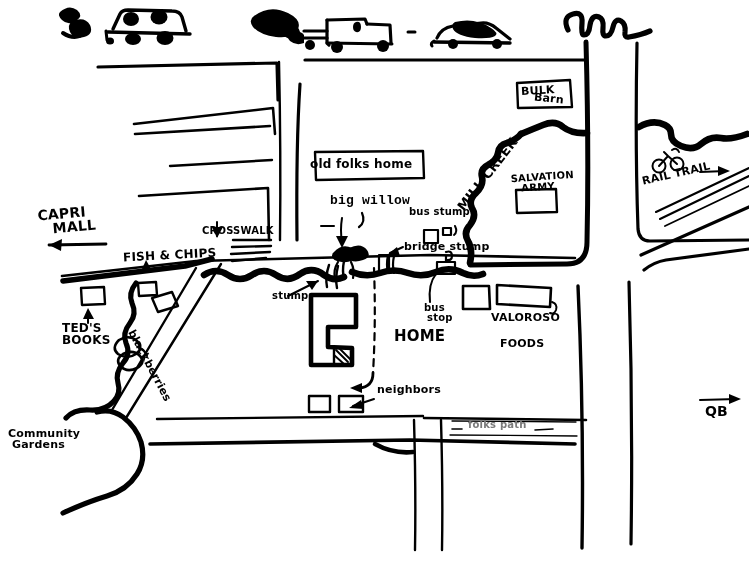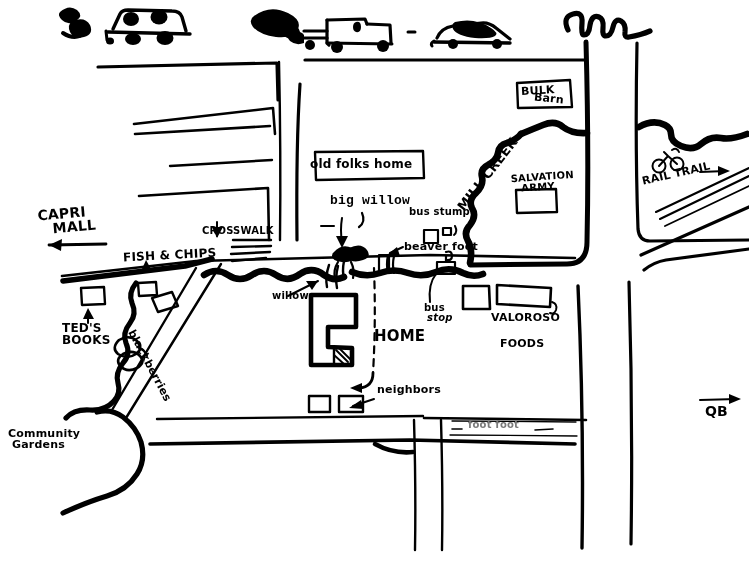--- a/index.html
+++ b/index.html
@@ -336,47 +336,47 @@
     <span>Community</span>
     <span style="margin-left:4px;">Gardens</span>
   </div>
 
   <div class="lbl s12" style="left:310px; top:158px;">old folks home</div>
 
   <div class="lbl s13" style="left:330px; top:194px;font-family:Liberation Mono, monospace;">big willow</div>
 
   <div class="lbl s10" style="left:409px; top:207px;">bus stump</div>
 
-  <div class="lbl s11" style="left:404px; top:241px;">beaver foot</div>
-
-  <div class="lbl s10" style="left:272px; top:291px;">willow</div>
-
-  <div class="lbl s15 lbl-caps" style="left:374px; top:329px;">HOME</div>
+  <div class="lbl s11" style="left:404px; top:241px;">bridge stump</div>
+
+  <div class="lbl s10" style="left:272px; top:291px;">stump</div>
+
+  <div class="lbl s15 lbl-caps" style="left:394px; top:329px;">HOME</div>
 
   <div class="lbl s11" style="left:377px; top:384px;">neighbors</div>
 
   <div class="lbl s10 two-line" style="left:424px; top:303px;">
     <span>bus</span>
-    <span style="margin-left:3px;font-style:italic;">stop</span>
+    <span style="margin-left:3px;">stop</span>
   </div>
 
   <div class="lbl s11 lbl-caps two-line" style="left:491px; top:312px;">
     <span>VALOROSO</span>
     <span style="margin-left:9px;margin-top:15px;">FOODS</span>
   </div>
 
   <div class="lbl s13 lbl-caps" style="left:455px; top:205px; transform:rotate(-52deg); transform-origin:left top;">MILL CREEK</div>
 
   <div class="lbl s10 lbl-caps two-line" style="left:511px; top:172px; transform:rotate(-4deg);">
     <span>SALVATION</span>
     <span style="margin-left:10px;">ARMY</span>
   </div>
 
   <div class="lbl s11 lbl-caps" style="left:521px; top:85px; transform:rotate(-3deg);">BULK</div>
   <div class="lbl s11" style="left:534px; top:93px; transform:rotate(6deg);">Barn</div>
 
   <div class="lbl s11 lbl-caps" style="left:641px; top:176px; transform:rotate(-13deg); transform-origin:left top;">RAIL TRAIL</div>
 
-  <div class="lbl lbl-faint s10" style="left:468px; top:420px;">foot foot</div>
+  <div class="lbl lbl-faint s10" style="left:468px; top:420px;">folks path</div>
 
   <div class="lbl s14 lbl-caps" style="left:705px; top:404px;">QB</div>
 
 </div>
 
 </body></html>

